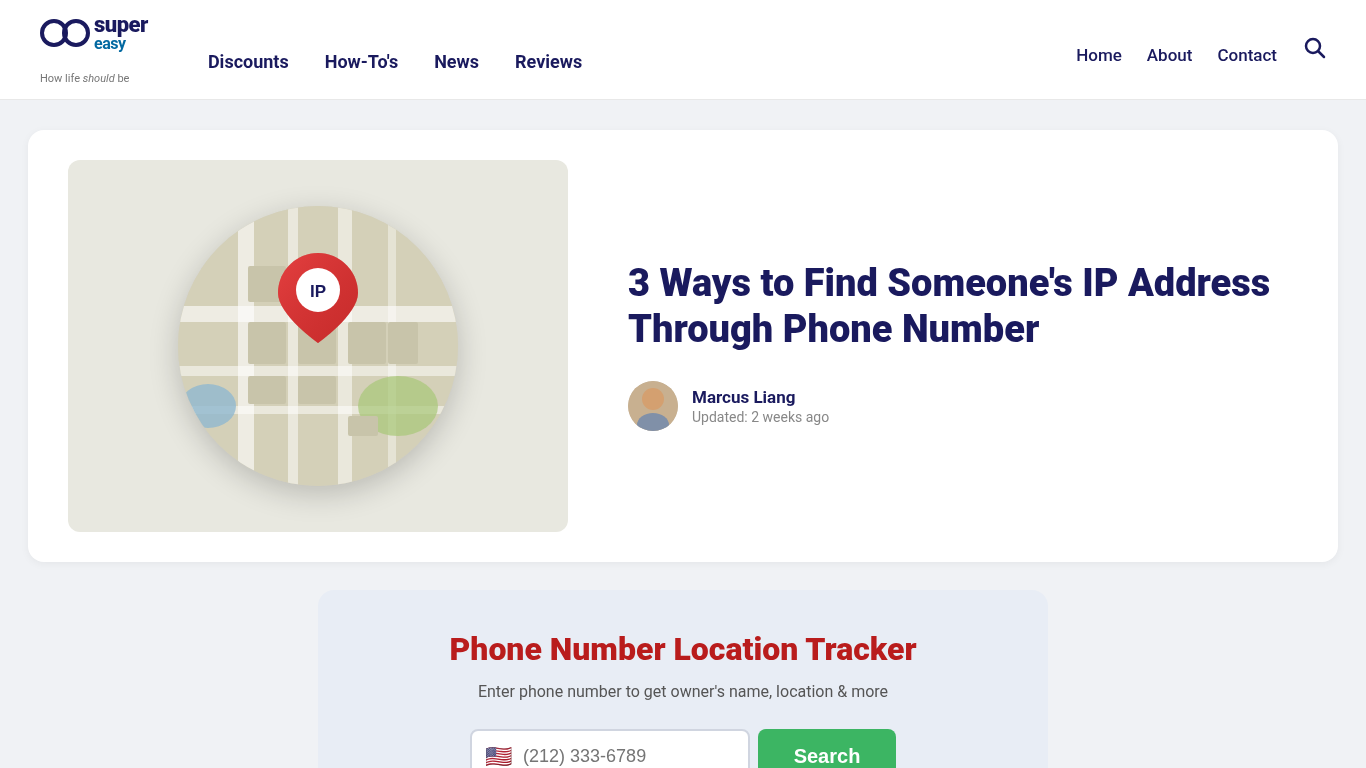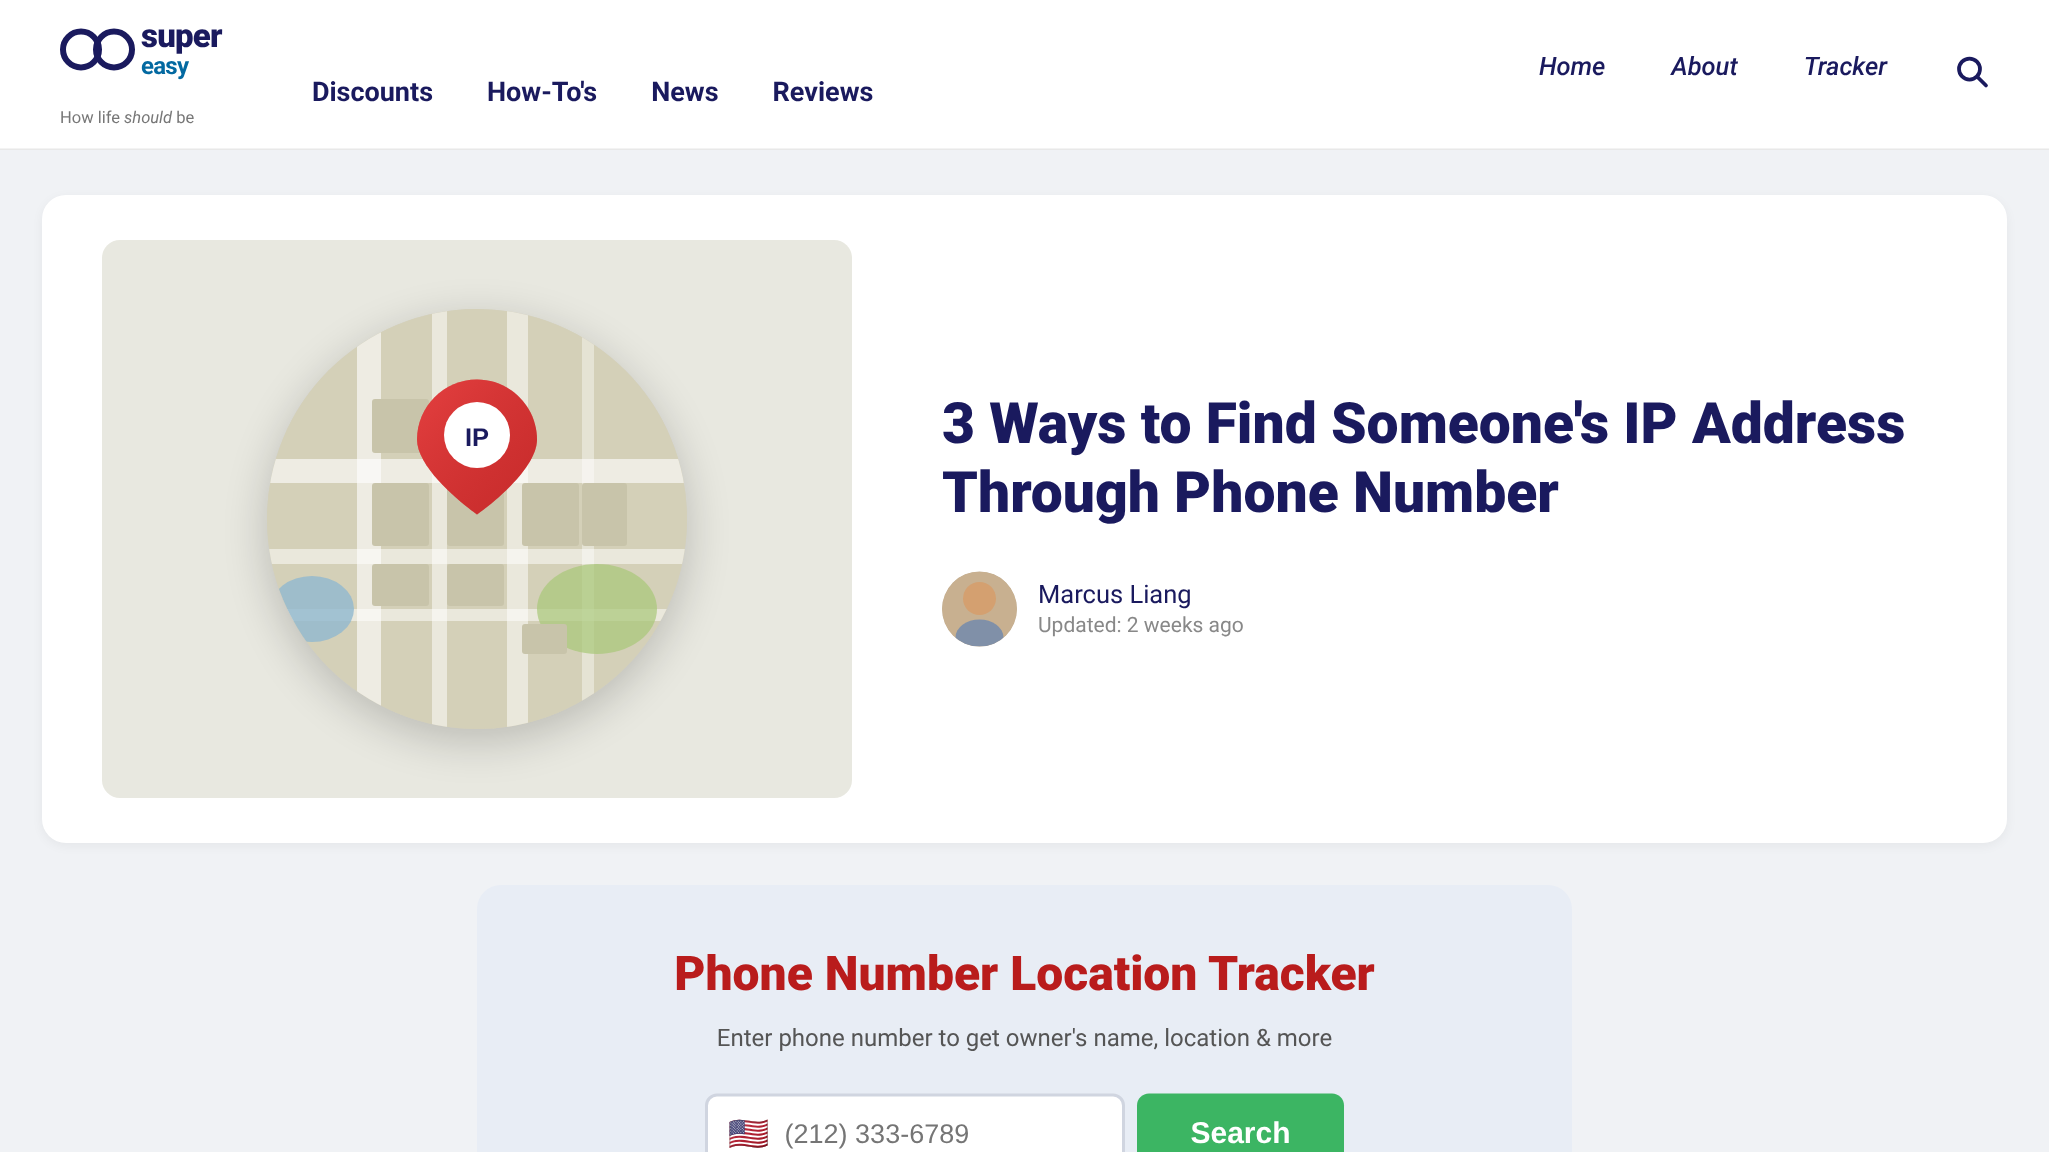--- a/index.html
+++ b/index.html
@@ -83,23 +83,22 @@
     }
     nav.main-nav a {
       text-decoration: none;
       font-size: 18px;
       font-weight: 700;
       color: #1a1a5e;
     }
 
     .right-nav {
       display: flex;
-      align-items: flex-start;
-      gap: 44px;
-      font-style: italic;
+      align-items: flex-end;
+      gap: 25px;
     }
     .right-nav a {
       text-decoration: none;
       font-size: 17px;
       color: #1a1a5e;
       font-weight: 500;
     }
     .search-icon-btn {
       background: none;
       border: none;
@@ -192,21 +191,21 @@
       display: flex;
       align-items: flex-end;
       justify-content: center;
     }
     .author-info {
       display: flex;
       flex-direction: column;
     }
     .author-name {
       font-size: 17px;
-      font-weight: 400;
+      font-weight: 700;
       color: #1a1a5e;
     }
     .author-updated {
       font-size: 14px;
       color: #888;
       margin-top: 2px;
     }
 
     
     .tracker-widget {
@@ -291,21 +290,21 @@
   <nav class="main-nav">
     <a href="#">Discounts</a>
     <a href="#">How-To's</a>
     <a href="#">News</a>
     <a href="#">Reviews</a>
   </nav>
 
   <div class="right-nav">
     <a href="#">Home</a>
     <a href="#">About</a>
-    <a href="#">Tracker</a>
+    <a href="#">Contact</a>
     <button class="search-icon-btn">
       <svg width="24" height="24" viewBox="0 0 24 24" fill="none" stroke="#1a1a5e" stroke-width="2.5" stroke-linecap="round" stroke-linejoin="round">
         <circle cx="11" cy="11" r="7"></circle>
         <line x1="16.5" y1="16.5" x2="22" y2="22"></line>
       </svg>
     </button>
   </div>
 </header>
 
 <main>

